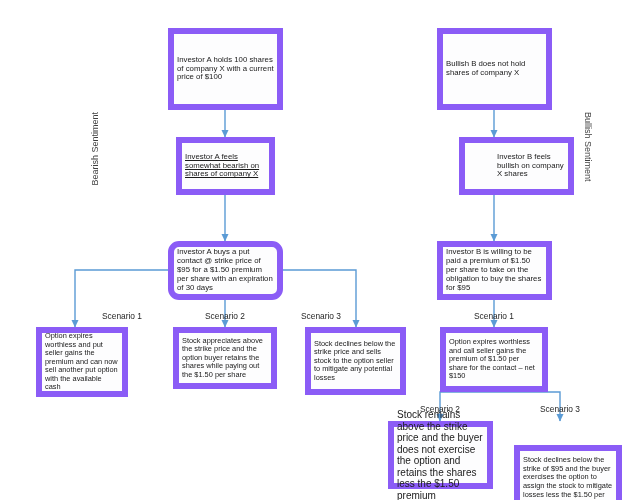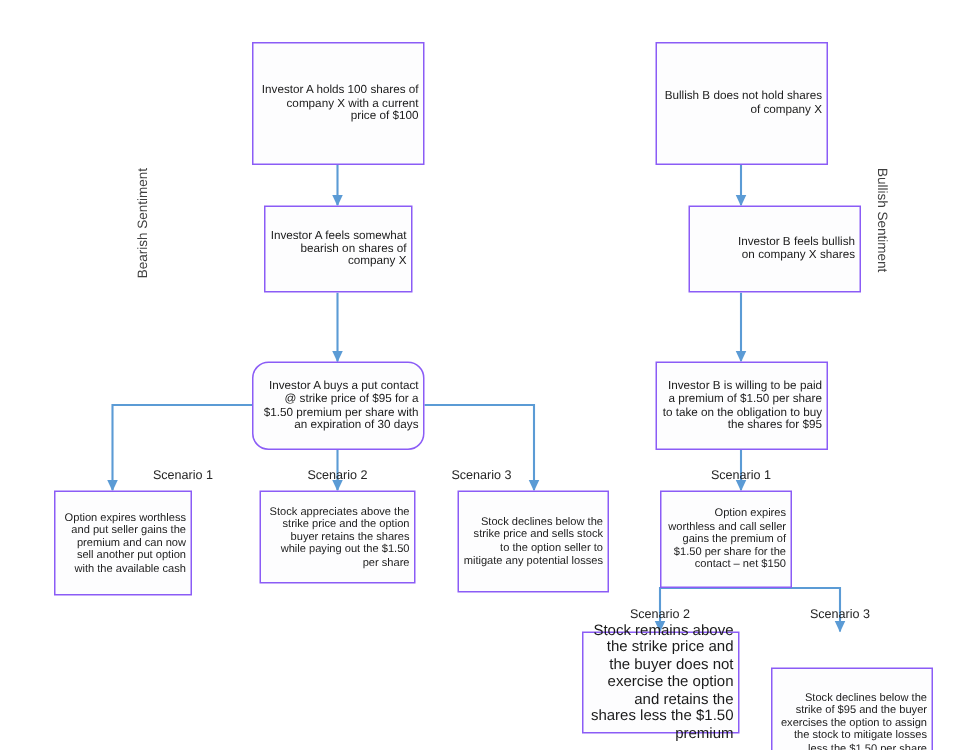--- a/index.html
+++ b/index.html
@@ -23,27 +23,27 @@
     position: absolute;
     left: 0;
     top: 0;
     width: 640px;
     height: 500px;
     pointer-events: none;
   }
   .node {
     position: absolute;
     box-sizing: border-box;
-    border: 1px solid #8b5cf6;
+    border: 6px solid #8b5cf6;
     background: #fdfdfe;
     color: #1a1a1a;
     display: flex;
     align-items: center;
     justify-content: center;
-    text-align: right;
+    text-align: left;
     line-height: 1.15;
     padding: 2px 3px;
     z-index: 2;
   }
   .node span {
     display: block;
     width: 100%;
   }
   .scenario-label {
     position: absolute;
@@ -93,21 +93,21 @@
     <path d="M494,392 L560,392 L560,421" stroke="#5b9bd5" stroke-width="1.4" fill="none" marker-end="url(#arrow)"></path>
   </svg>
 
   <div class="sentiment left" style="left:90px; top:112px; font-size:9px;">Bearish Sentiment</div>
   <div class="sentiment right" style="left:583px; top:112px; font-size:9px;">Bullish Sentiment</div>
 
   <div class="node" style="left:168px; top:28px; width:115px; height:82px; font-size:7.8px;">
     <span>Investor A holds 100 shares of company X with a current price of $100</span>
   </div>
 
-  <div class="node" style="left:176px; top:137px; width:99px; height:58px; font-size:7.8px;">
+  <div class="node" style="left:176px; top:137px; width:99px; height:58px; font-size:7.8px;text-decoration:underline;">
     <span>Investor A feels somewhat bearish on shares of company X</span>
   </div>
 
   <div class="node" style="left:168px; top:241px; width:115px; height:59px; font-size:7.8px;border-radius:11px;">
     <span>Investor A buys a put contact @ strike price of $95 for a $1.50 premium per share with an expiration of 30 days</span>
   </div>
 
   <div class="scenario-label" style="left:82px; top:311px; width:80px; font-size:8.4px;">Scenario 1</div>
   <div class="scenario-label" style="left:185px; top:311px; width:80px; font-size:8.4px;">Scenario 2</div>
   <div class="scenario-label" style="left:281px; top:311px; width:80px; font-size:8.4px;">Scenario 3</div>
@@ -131,21 +131,21 @@
   <div class="node" style="left:459px; top:137px; width:115px; height:58px; font-size:7.8px;padding-left:32px;">
     <span>Investor B feels bullish on company X shares</span>
   </div>
 
   <div class="node" style="left:437px; top:241px; width:115px; height:59px; font-size:7.8px;">
     <span>Investor B is willing to be paid a premium of $1.50 per share to take on the obligation to buy the shares for $95</span>
   </div>
 
   <div class="scenario-label" style="left:454px; top:311px; width:80px; font-size:8.4px;">Scenario 1</div>
 
-  <div class="node" style="left:440px; top:327px; width:88px; height:65px; font-size:7.4px;">
+  <div class="node" style="left:440px; top:327px; width:108px; height:65px; font-size:7.4px;">
     <span>Option expires worthless and call seller gains the premium of $1.50 per share for the contact – net $150</span>
   </div>
 
   <div class="scenario-label" style="left:400px; top:404px; width:80px; font-size:8.4px;">Scenario 2</div>
   <div class="scenario-label" style="left:520px; top:404px; width:80px; font-size:8.4px;">Scenario 3</div>
 
   <div class="node" style="left:388px; top:421px; width:105px; height:68px; font-size:10px;">
     <span>Stock remains above the strike price and the buyer does not exercise the option and retains the shares less the $1.50 premium</span>
   </div>
 

